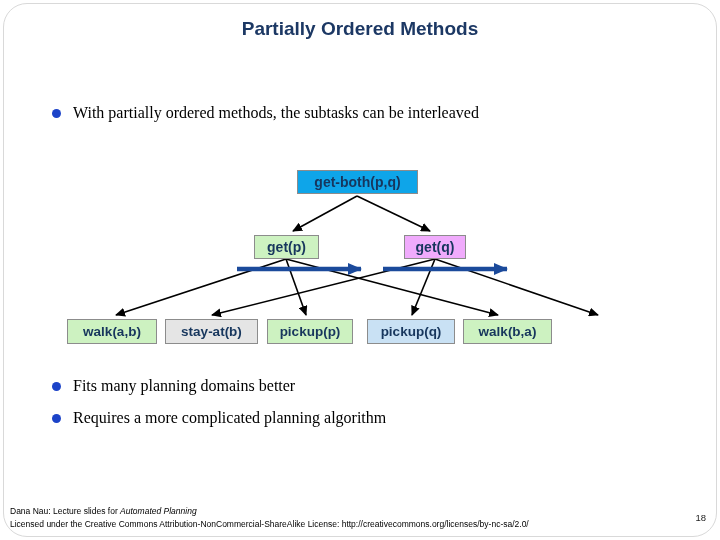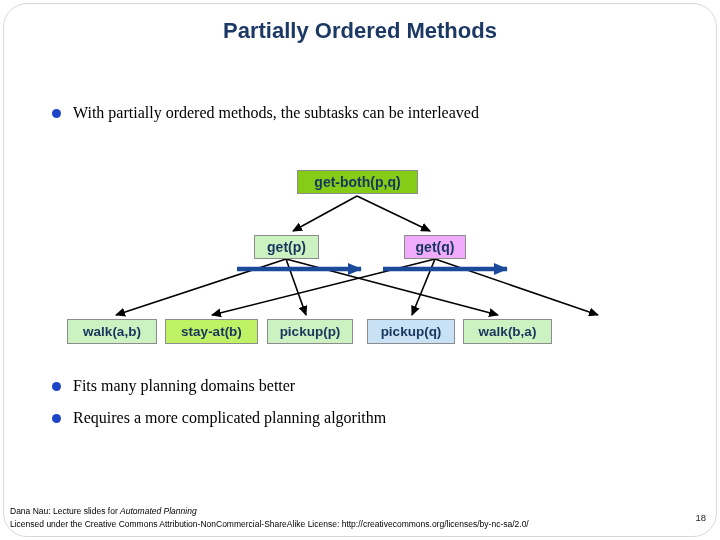--- a/index.html
+++ b/index.html
@@ -1,20 +1,20 @@
 <!DOCTYPE html>
 <html style="--title_navy: #1c3864; --box_text_navy: #17365d; --bullet_blue: #1c43c8; --arrow_blue: #1b4a9b; --box_border_gray: #8c8c8c; --edge_black: #000000;"><head>
 <meta charset="utf-8">
 <style>
   html,body{margin:0;padding:0;background:#fff;}
   #slide{position:relative;width:720px;height:540px;background:#ffffff;overflow:hidden;
          font-family:"Liberation Sans",sans-serif;}
   #slide-border{position:absolute;inset:3px;border:1.5px solid #d9d9d9;border-radius:24px;pointer-events:none;}
   #title{position:absolute;top:18px;left:0;width:720px;text-align:center;
-         font-size:22px;font-weight:bold;color:var(--title_navy);}
+         font-size:19px;font-weight:bold;color:var(--title_navy);}
   .bullet-row{position:absolute;left:52px;display:flex;align-items:flex-start;width:630px;}
   .bullet-dot{width:9px;height:9px;border-radius:50%;background:var(--bullet_blue);
               flex:0 0 9px;margin-top:9px;}
   .bullet-text{font-family:"Liberation Serif",serif;font-size:16px;color:#000;
                margin-left:12px;line-height:26px;}
   #bullet-intro{top:100px;}
   #bullet-fits{top:373px;}
   #bullet-requires{top:405px;}
   #tree-svg{position:absolute;top:0;left:0;pointer-events:none;}
   .node{position:absolute;box-sizing:border-box;border:1.5px solid var(--box_border_gray);
@@ -65,26 +65,26 @@
       <line x1="435" y1="259" x2="212" y2="315" marker-end="url(#arrow-black)"></line>
       <line x1="435" y1="259" x2="412" y2="315" marker-end="url(#arrow-black)"></line>
       <line x1="435" y1="259" x2="598" y2="315" marker-end="url(#arrow-black)"></line>
     </g>
     <g style="stroke:var(--arrow_blue);stroke-width:4.5">
       <line x1="237" y1="269" x2="361" y2="269" marker-end="url(#arrow-blue)"></line>
       <line x1="383" y1="269" x2="507" y2="269" marker-end="url(#arrow-blue)"></line>
     </g>
   </svg>
 
-  <div id="node-root" class="node" style="background-color: #84cc16;">get-both(p,q)</div>
+  <div id="node-root" class="node" style="background-color: #0ea5e9;">get-both(p,q)</div>
   <div id="node-getp" class="node" style="background-color: rgb(205, 242, 193);">get(p)</div>
   <div id="node-getq" class="node" style="background-color: #f0abfc;">get(q)</div>
 
   <div id="leaf-0" class="node leaf" style="background-color: rgb(205, 242, 193);">walk(a,b)</div>
-  <div id="leaf-1" class="node leaf" style="background-color: #bef264;">stay-at(b)</div>
+  <div id="leaf-1" class="node leaf" style="background-color: #e5e5e5;">stay-at(b)</div>
   <div id="leaf-3" class="node leaf" style="background-color: rgb(201, 225, 244);">pickup(q)</div>
   <div id="leaf-2" class="node leaf" style="background-color: rgb(205, 242, 193);">pickup(p)</div>
   <div id="leaf-4" class="node leaf" style="background-color: rgb(205, 242, 193);">walk(b,a)</div>
 
   <div id="bullet-fits" class="bullet-row">
     <span class="bullet-dot"></span>
     <span class="bullet-text">Fits many planning domains better</span>
   </div>
   <div id="bullet-requires" class="bullet-row">
     <span class="bullet-dot"></span>

